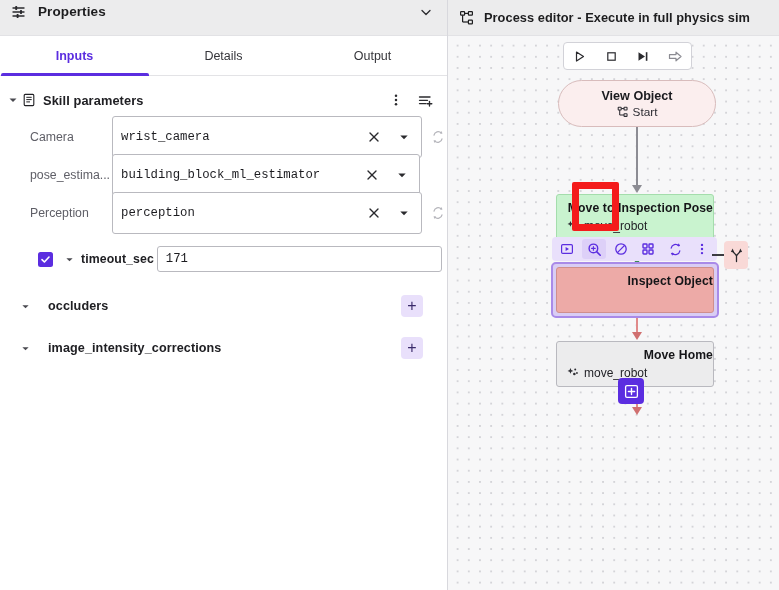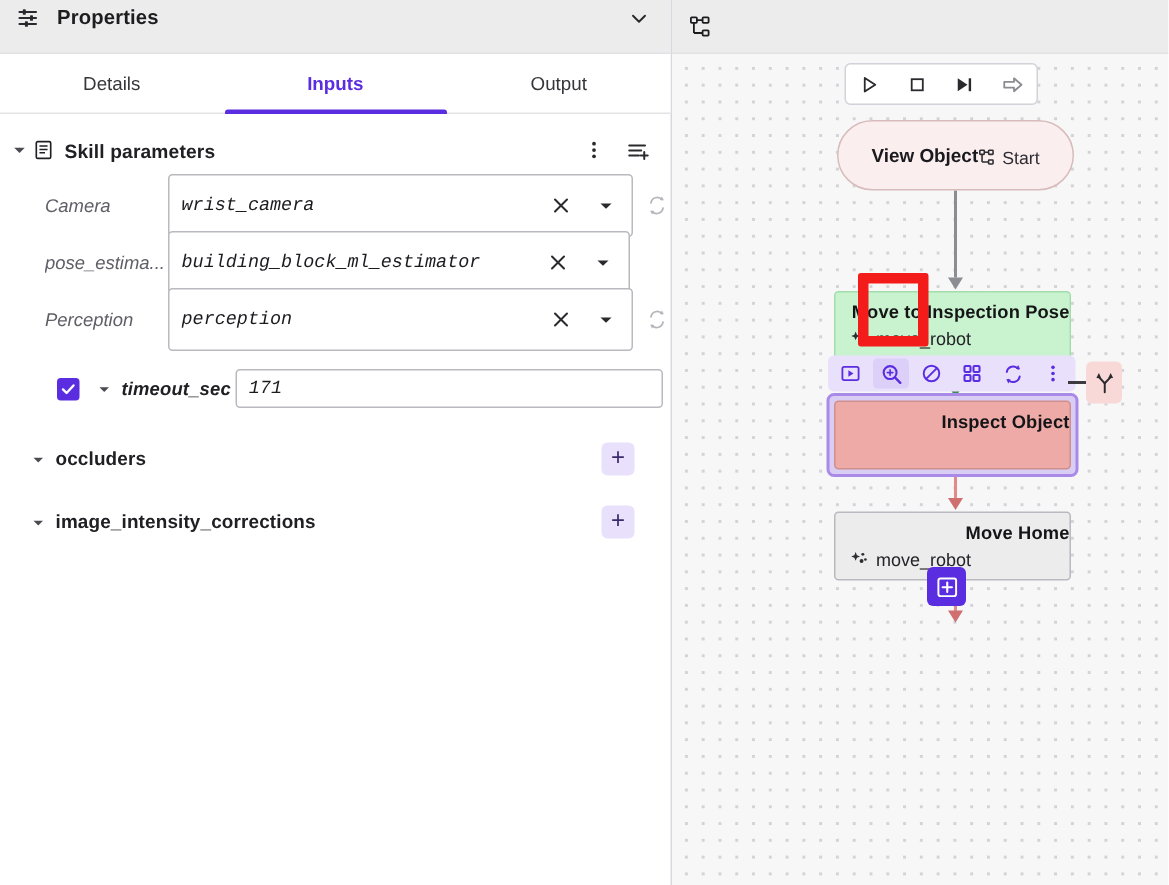--- a/index.html
+++ b/index.html
@@ -48,21 +48,21 @@
   .caret {
     width: 14px; height: 14px; display:flex; align-items:center; justify-content:center;
     color: #4a4a50; flex: 0 0 14px;
   }
   .caret svg { display:block; }
   .section-head .doc-icon { width: 16px; height: 16px; margin: 0 5px 0 2px; display:flex; align-items:center; }
   .section-title { font-size: 12.8px; font-weight: 700; color: #202024; letter-spacing:.1px; }
   .section-head .head-actions { margin-left: auto; display: flex; align-items: center; gap: 12px; padding-right: 4px;}
   .ic-btn { width: 18px; height: 18px; display:flex; align-items:center; justify-content:center; cursor:pointer; }
 
-  .param-row { display: flex; align-items: center; height: 32px; margin-top: 6px; padding-left: 6px; font-style: italic; }
+  .param-row { display: flex; align-items: center; height: 32px; margin-top: 6px; padding-left: 6px; }
   .param-label {
     font-size: 12.3px; color: #5f5f67; width: 82px; flex: 0 0 82px;
     margin-left: 24px; white-space: nowrap; overflow: hidden;
   }
   .field {
     position: relative; height: 42px; flex: 0 0 310px;
     border: 1px solid #b9b9bf; border-radius: 3px; background: #fff;
     display: flex; align-items: center; padding: 13px 8px;
   }
   .field .val {
@@ -89,21 +89,21 @@
   }
   .field-num.focused { border: 1.5px solid #5b2de0; }
   .caretbar {
     display:inline-block; width: 1px; height: 14px; background:#1c1c20;
     margin-left: 1px; vertical-align: -2px;
   }
 
   .collapse-row {
     display: flex; align-items: center; height: 30px; margin-top: 16px; padding-left: 18px;
   }
-  .collapse-title { font-size: 12.6px; font-weight: 700; color: #202024; margin-left: 5px; letter-spacing:.1px;}
+  .collapse-title { font-size: 12.6px; font-weight: 700; color: #202024; margin-left: 16px; letter-spacing:.1px;}
   .plus-btn {
     margin-left: auto; margin-right: 24px;
     width: 22px; height: 22px; border-radius: 4px; background: #e9e0fb;
     display: flex; align-items: center; justify-content: center; cursor: pointer;
     color: #3a2a6b; font-size: 16px; line-height: 1;
   }
 
   
   .right-panel { width: 331px; height: 590px; position: relative; background:#fff; }
   .rp-header {
@@ -127,21 +127,21 @@
     position: absolute; left: 115px; top: 6px; width: 129px; height: 28px;
     background: #fff; border: 1px solid #d2d2d8; border-radius: 4px;
     display: flex; align-items: center; justify-content: space-around;
   }
   .run-toolbar .rt-btn { width: 24px; height: 22px; display:flex; align-items:center; justify-content:center; cursor:pointer; }
 
   .node { position: absolute; }
   .node-start {
     left: 110px; top: 44px; width: 158px; height: 47px;
     background: #fbeeee; border: 1.3px solid #d8bcbc; border-radius: 24px;
-    display: flex; flex-direction: row; align-items: center; justify-content: center;
+    display: flex; flex-direction: column; align-items: center; justify-content: center;
   }
   .node-start .n-title { font-size: 12.6px; font-weight: 700; color: #1a1a1e; }
   .node-start .n-sub { font-size: 11.8px; color: #2d2d33; display: flex; align-items: center; gap: 4px; margin-top: 2px; }
 
   .node-box {
     width: 158px; height: 46px; border-radius: 3px;
     padding: 6px 0 0 10px;
   }
   .node-box .n-title { font-size: 12.2px; font-weight: 700; color: #151518; letter-spacing:.1px;text-align:right;}
   .node-box .n-sub { font-size: 12px; color: #232328; display:flex; align-items:center; gap:5px; margin-top: 4px;
@@ -211,22 +211,22 @@
       </span>
       <span class="ph-title">Properties</span>
       <span class="ph-chevron">
         <svg width="14" height="14" viewBox="0 0 14 14">
           <polyline points="3,5.5 7,9.5 11,5.5" fill="none" stroke="#2a2a2e" stroke-width="1.3" stroke-linecap="round" stroke-linejoin="round"></polyline>
         </svg>
       </span>
     </div>
 
     <div class="tabs">
+      <div class="tab active">Inputs</div>
       <div class="tab">Details</div>
-      <div class="tab active">Inputs</div>
       <div class="tab">Output</div>
     </div>
 
     <div class="section-head">
       <span class="caret">
         <svg width="10" height="10" viewBox="0 0 10 10">
             <polygon points="1.5,3.5 8.5,3.5 5,7" fill="#4a4a50"></polygon>
           </svg>
       </span>
       <span class="doc-icon">
@@ -390,20 +390,21 @@
       <span class="rh-icon">
         <svg width="16" height="16" viewBox="0 0 16 16">
           <rect x="1.6" y="1.6" width="4" height="3.6" rx="0.6" fill="none" stroke="#1d1d1f" stroke-width="1.2"></rect>
           <rect x="9.4" y="1.6" width="4" height="3.6" rx="0.6" fill="none" stroke="#1d1d1f" stroke-width="1.2"></rect>
           <rect x="9.4" y="10.2" width="4" height="3.6" rx="0.6" fill="none" stroke="#1d1d1f" stroke-width="1.2"></rect>
           <line x1="3.6" y1="5.2" x2="3.6" y2="12" stroke="#1d1d1f" stroke-width="1.2"></line>
           <line x1="3.6" y1="12" x2="9.4" y2="12" stroke="#1d1d1f" stroke-width="1.2"></line>
           <line x1="5.6" y1="3.4" x2="9.4" y2="3.4" stroke="#1d1d1f" stroke-width="1.2"></line>
         </svg>
       </span>
+      <span class="rh-title">Process editor - Execute in full physics sim</span>
     </div>
 
     <div class="canvas">
 
       <div class="run-toolbar">
         <span class="rt-btn">
           <svg width="13" height="13" viewBox="0 0 13 13">
               <polygon points="3.5,2 10.5,6.5 3.5,11" fill="none" stroke="#2a2a2e" stroke-width="1.2" stroke-linejoin="round"></polygon>
             </svg>
         </span>

